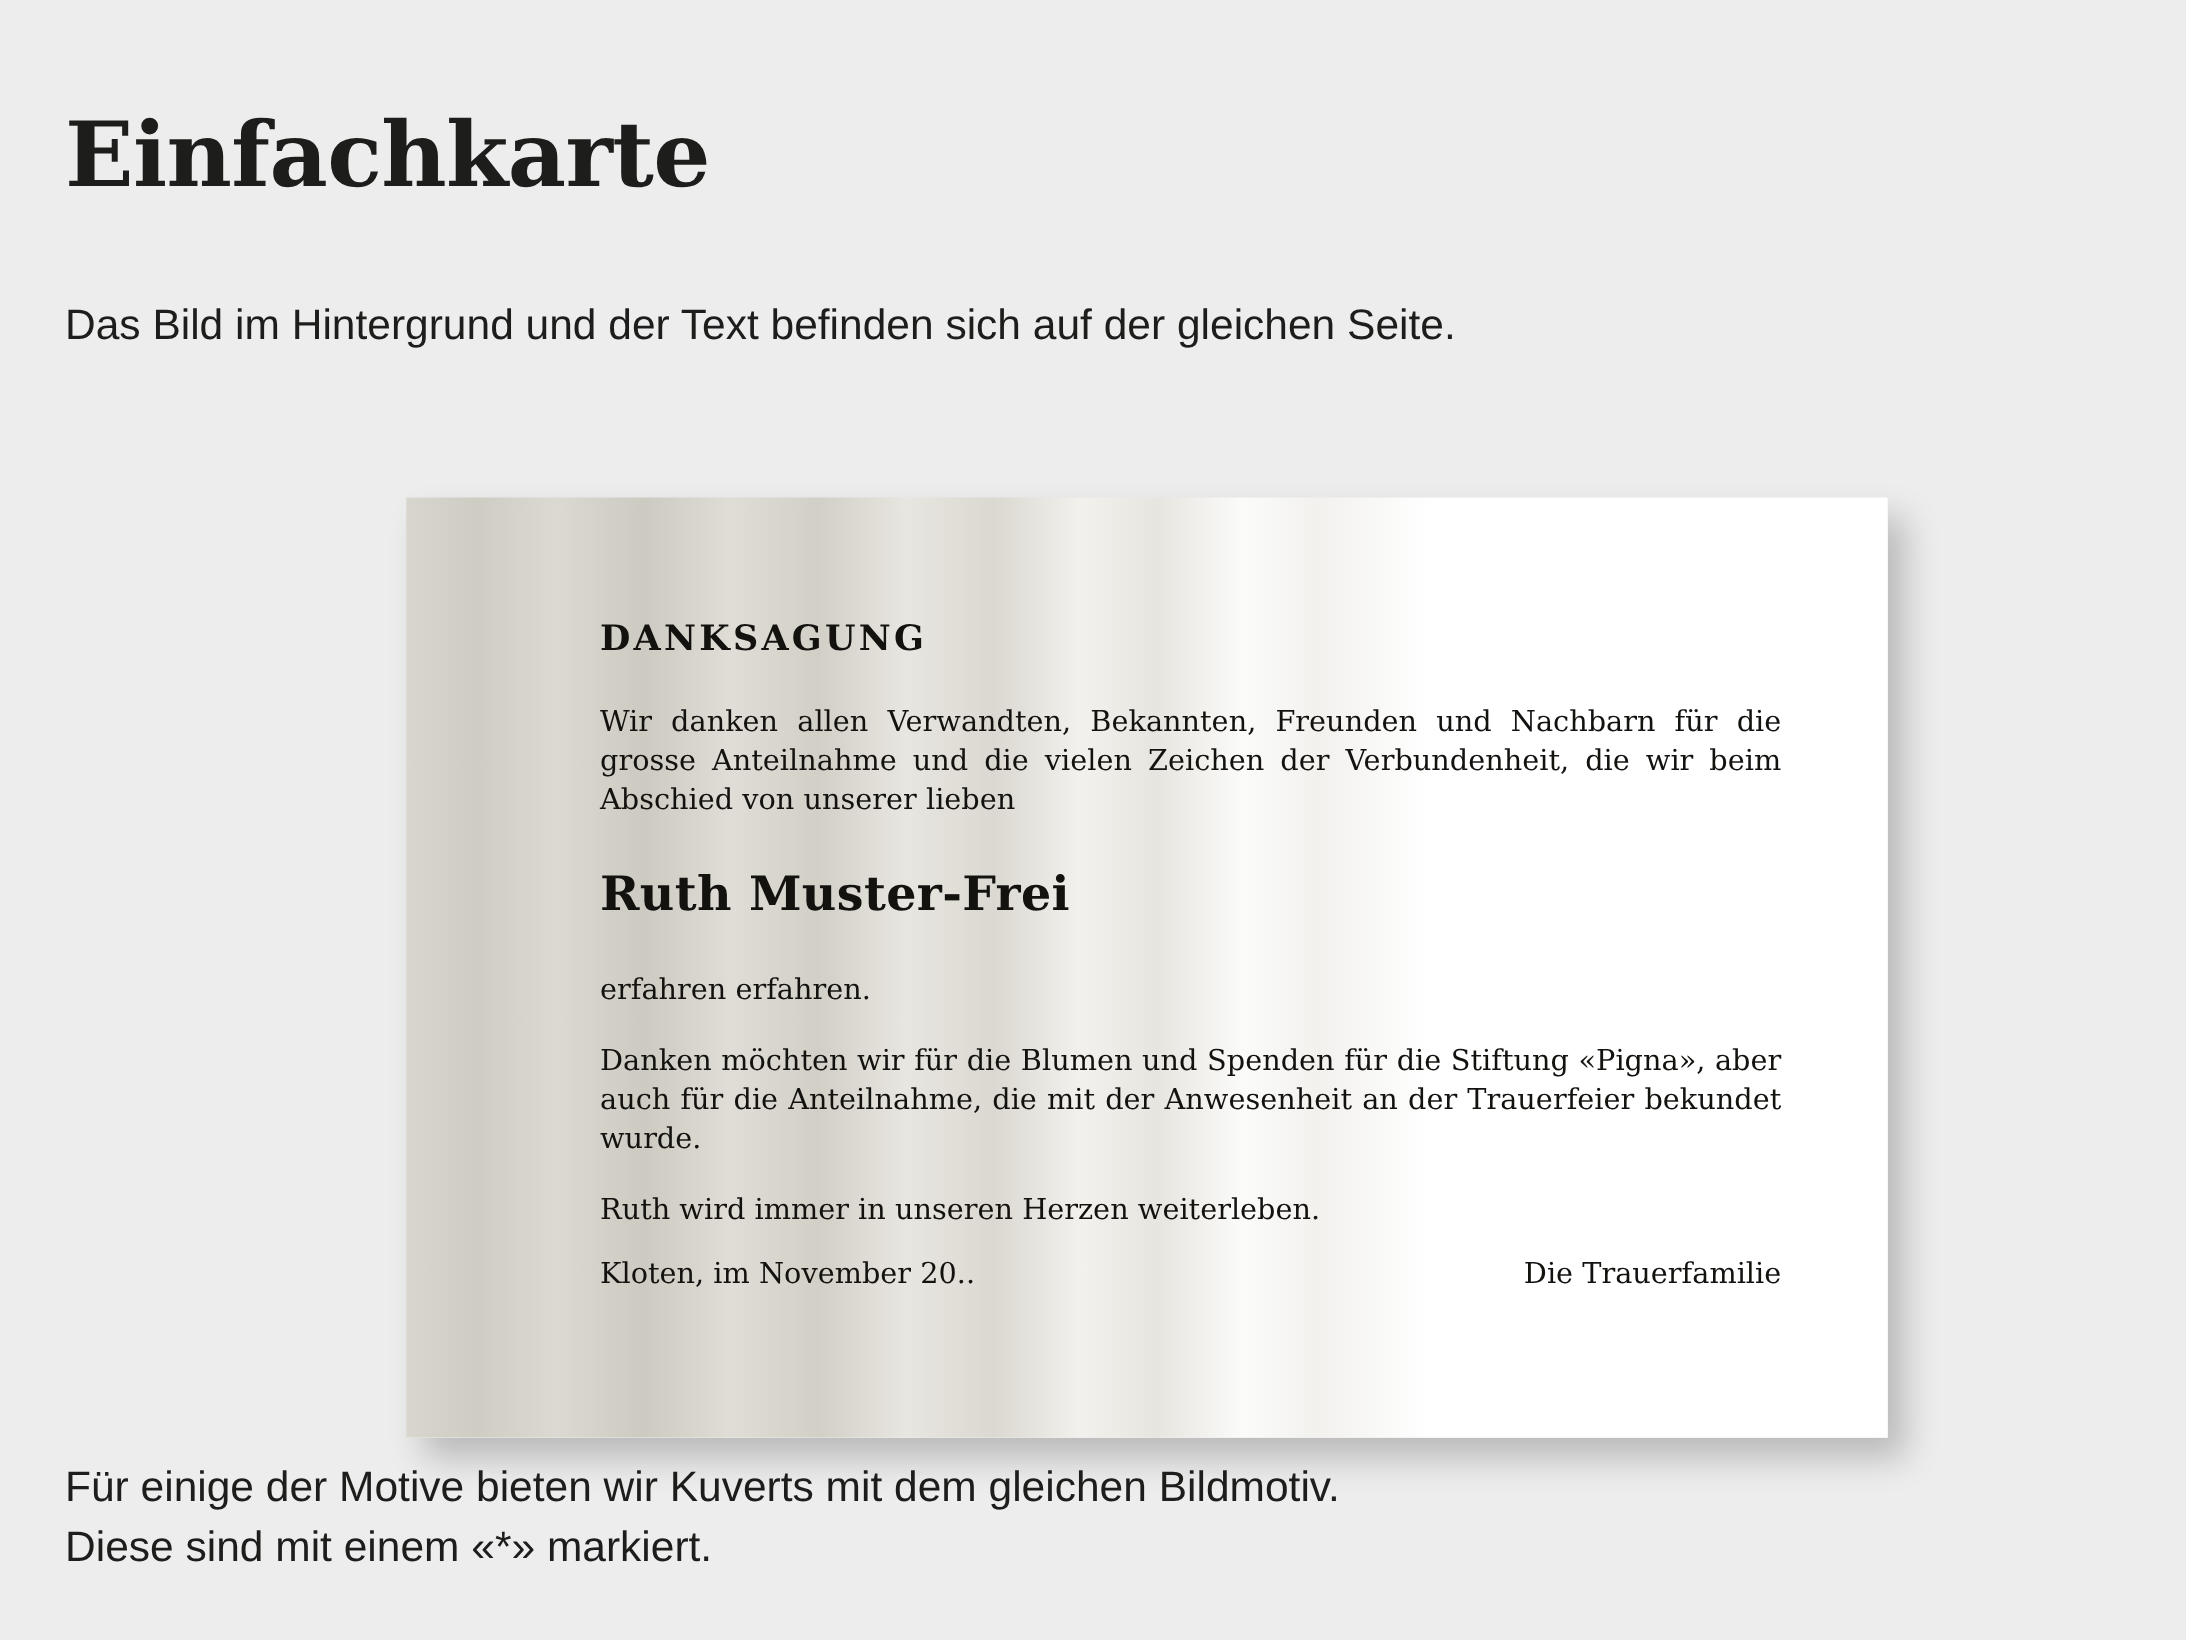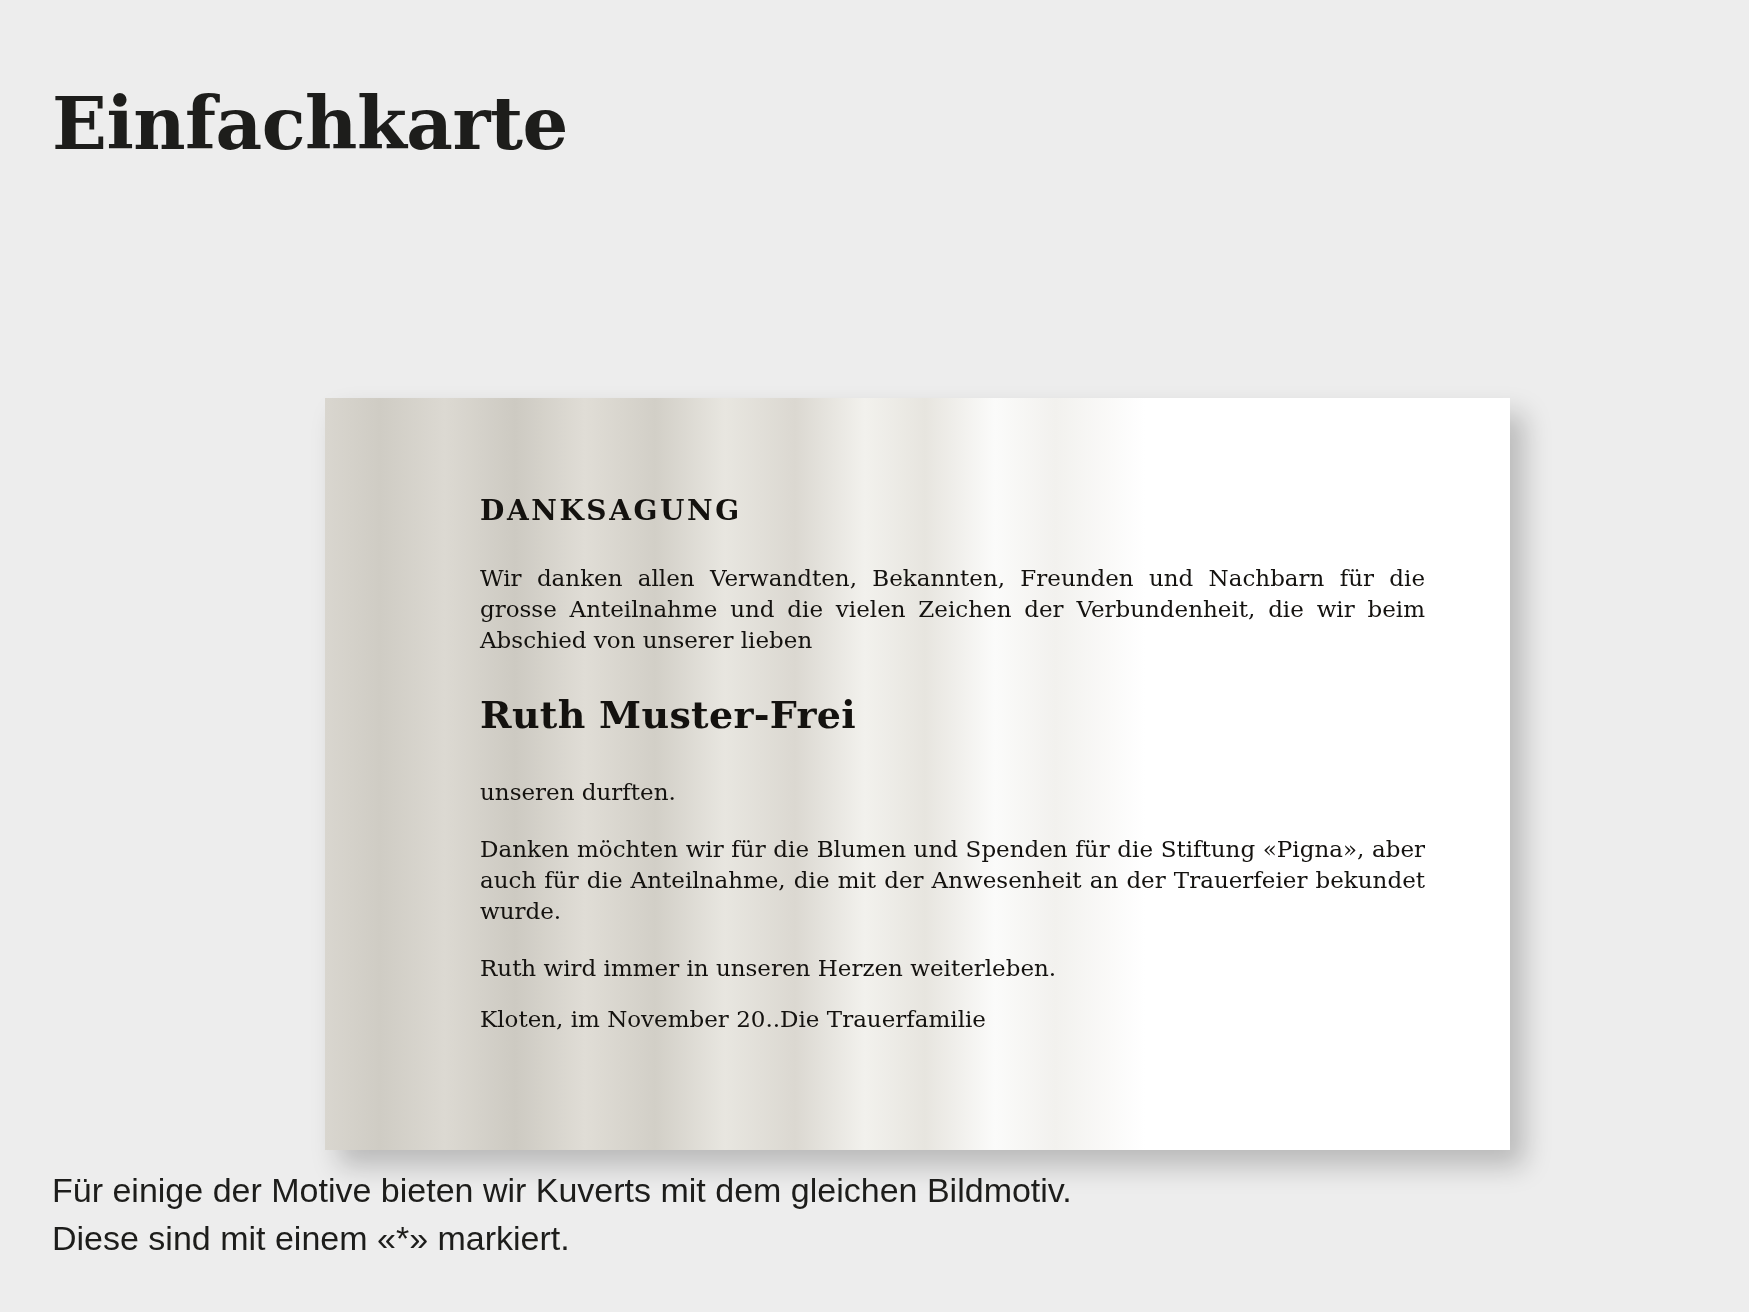--- a/index.html
+++ b/index.html
@@ -137,21 +137,21 @@
   .para.tight {
     margin-bottom: 30px;
   }
 
   .footer-row {
     position: absolute;
     left: 155px;
     top: 608px;
     width: 945px;
     display: flex;
-    justify-content: flex-start;
+    justify-content: space-between;
     font-size: 23px;
     color: #14120f;
   }
 
   
   .bottom-note {
     position: absolute;
     left: 52px;
     top: 1118px;
     font-size: 34px;
@@ -163,34 +163,35 @@
     display: block;
   }
 </style>
 </head>
 <body>
 
 <div class="page">
 
   <h1 class="page-title">Einfachkarte</h1>
 
+  <p class="subtitle">Das Bild im Hintergrund und der Text befinden sich auf der gleichen Seite.</p>
 
   <div class="card-wrap">
     <div class="card-shadow"></div>
     <div class="card">
       <div class="card-inner">
 
         <div class="card-text-col">
           <div class="danksagung">DANKSAGUNG</div>
 
           <p class="para tight">Wir danken allen Verwandten, Bekannten, Freunden und Nachbarn für die grosse Anteilnahme und die vielen Zeichen der Verbundenheit, die wir beim Abschied von unserer lieben</p>
 
           <div class="name">Ruth Muster-Frei</div>
 
-          <p class="para">unseren durften.</p>
+          <p class="para">erfahren erfahren.</p>
 
           <p class="para">Danken möchten wir für die Blumen und Spenden für die Stiftung «Pigna», aber auch für die Anteilnahme, die mit der Anwesenheit an der Trauerfeier bekundet wurde.</p>
 
 
           <p class="para">Ruth wird immer in unseren Herzen weiterleben.</p>
         </div>
 
         <div class="footer-row">
           <div>Kloten, im November 20..</div>
           <div>Die Trauerfamilie</div>

